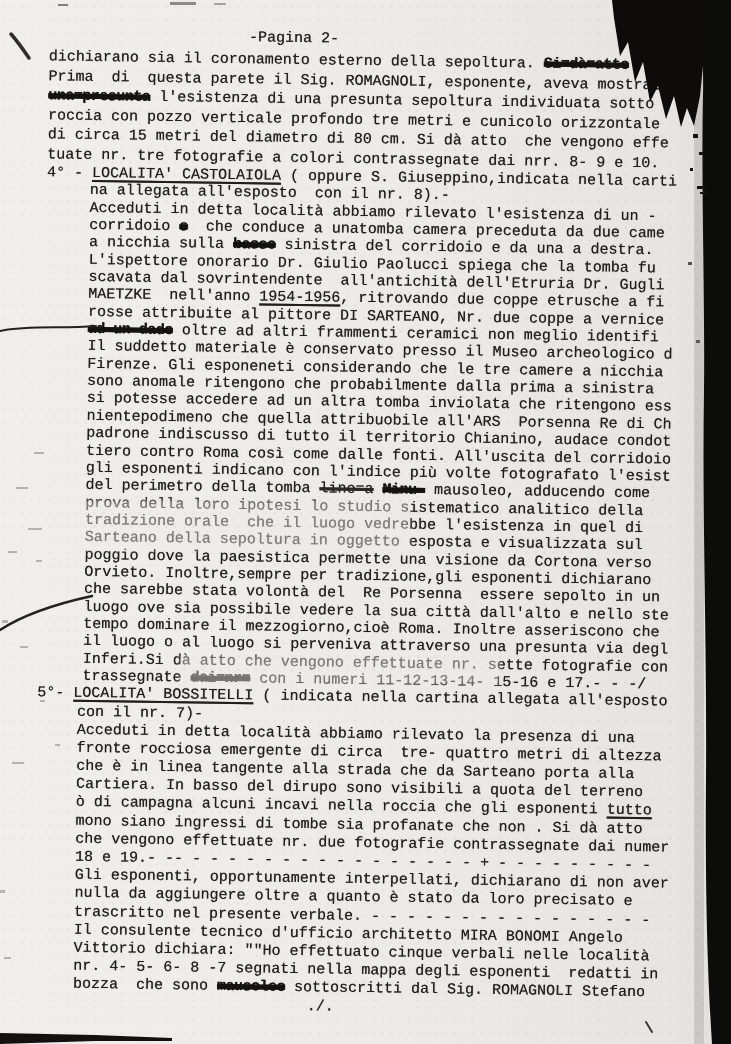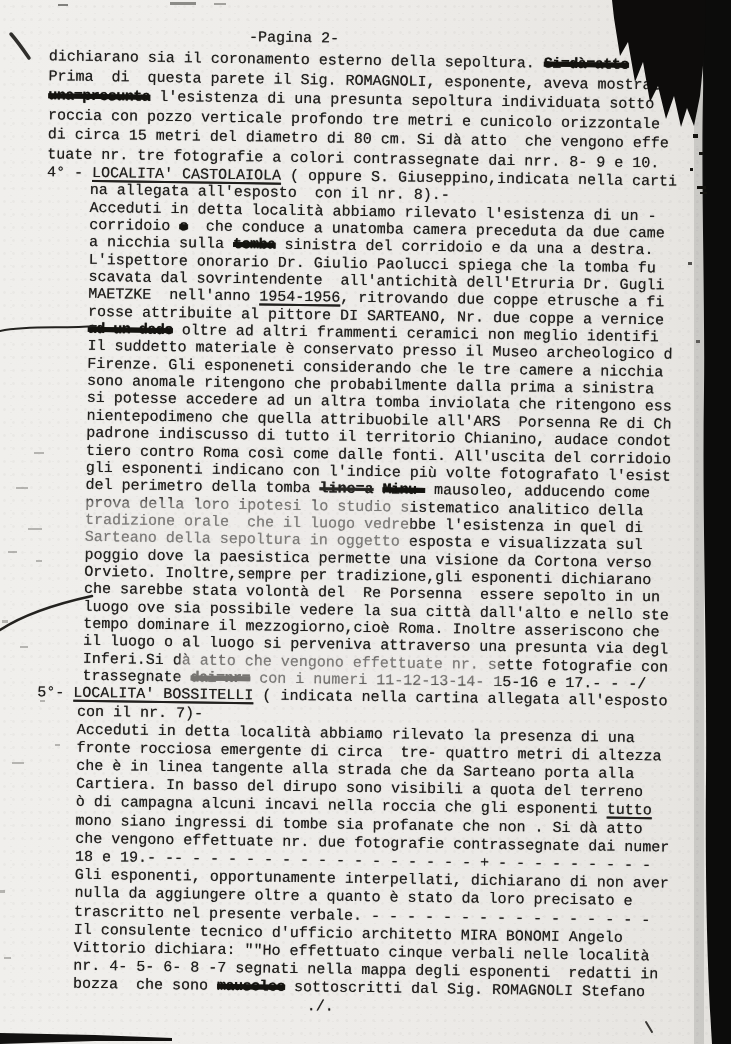--- a/index.html
+++ b/index.html
@@ -27,21 +27,21 @@
   }
   .line{white-space:pre;font-size:15px;}
   .sec-intro .line{height:19.5px;line-height:19.5px;margin-left:42px;}
   .sec-location4 .line{height:17.35px;line-height:17.35px;margin-left:85px;}
   .sec-location4 .line.hang{text-indent:-43px;}
   .sec-location5 .line{height:18.2px;line-height:18.2px;margin-left:80px;}
   .sec-location5 .line.hang{text-indent:-40px;}
   .sec-closing .line{height:18.2px;line-height:18.2px;margin-left:80px;}
   .sec-endmark .line{height:18px;line-height:18px;margin-left:314px;}
   .s-underline{text-decoration:underline;text-decoration-thickness:1.5px;text-underline-offset:2.5px;}
-  .s-strike{text-decoration:line-through;text-decoration-thickness:2.5px;text-decoration-color:#2a2926;font-weight:bold;}
+  .s-strike{text-decoration:line-through;text-decoration-thickness:2.5px;text-decoration-color:#2a2926;font-weight:normal;}
   .s-wipe{text-decoration:line-through;text-decoration-thickness:4.5px;text-decoration-color:#14130f;font-weight:bold;letter-spacing:-.5px;color:#14130f;}
   .fade-patch{position:absolute;z-index:2;pointer-events:none;background:rgba(238,236,232,.45);filter:blur(2px);}
   svg.artifacts{position:absolute;inset:0;z-index:4;pointer-events:none;}
 </style>
 </head>
 <body>
 
 <div class="paper">
 
   <div class="content">
@@ -53,21 +53,21 @@
           <div class="line"><span class="s-wipe">una=presunta</span><span> l'esistenza di una presunta sepoltura individuata sotto</span></div>
           <div class="line"><span>roccia con pozzo verticale profondo tre metri e cunicolo orizzontale</span></div>
           <div class="line"><span>di circa 15 metri del diametro di 80 cm. Si dà atto  che vengono effe</span></div>
           <div class="line"><span>tuate nr. tre fotografie a colori contrassegnate dai nrr. 8- 9 e 10.</span></div>
         </div>
         <div class="sec sec-location4">
           <div class="line hang"><span>4° - </span><span class="s-underline">LOCALITA' CASTOLAIOLA</span><span> ( oppure S. Giuseppino,indicata nella carti</span></div>
           <div class="line"><span>na allegata all'esposto  con il nr. 8).-</span></div>
           <div class="line"><span>Acceduti in detta località abbiamo rilevato l'esistenza di un -</span></div>
           <div class="line"><span>corridoio </span><span class="s-wipe">s</span><span>  che conduce a unatomba camera preceduta da due came</span></div>
-          <div class="line"><span>a nicchia sulla </span><span class="s-wipe">tomba</span><span> sinistra del corridoio e da una a destra.</span></div>
+          <div class="line"><span>a nicchia sulla </span><span class="s-wipe">basso</span><span> sinistra del corridoio e da una a destra.</span></div>
           <div class="line"><span>L'ispettore onorario Dr. Giulio Paolucci spiega che la tomba fu</span></div>
           <div class="line"><span>scavata dal sovrintendente  all'antichità dell'Etruria Dr. Gugli</span></div>
           <div class="line"><span>MAETZKE  nell'anno </span><span class="s-underline">1954-1956</span><span>, ritrovando due coppe etrusche a fi</span></div>
           <div class="line"><span>rosse attribuite al pittore DI SARTEANO, Nr. due coppe a vernice</span></div>
           <div class="line"><span class="s-wipe">ad un dado</span><span> oltre ad altri frammenti ceramici non meglio identifi</span></div>
           <div class="line"><span>Il suddetto materiale è conservato presso il Museo archeologico d</span></div>
           <div class="line"><span>Firenze. Gli esponeneti considerando che le tre camere a nicchia</span></div>
           <div class="line"><span>sono anomale ritengono che probabilmente dalla prima a sinistra</span></div>
           <div class="line"><span>si potesse accedere ad un altra tomba inviolata che ritengono ess</span></div>
           <div class="line"><span>nientepodimeno che quella attribuobile all'ARS  Porsenna Re di Ch</span></div>

